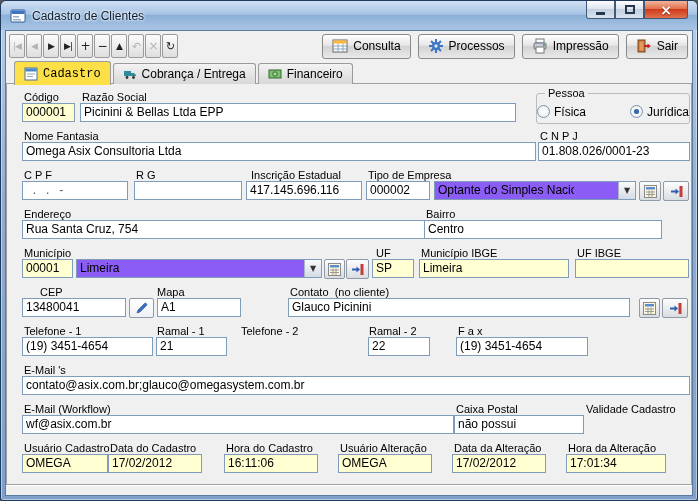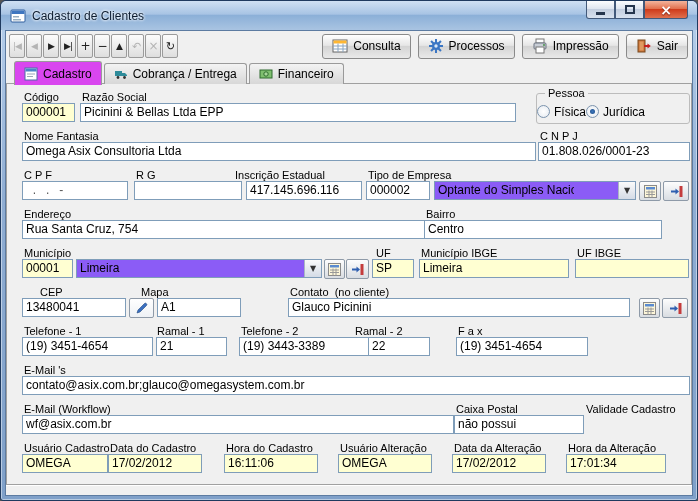--- a/index.html
+++ b/index.html
@@ -30,38 +30,38 @@
   .navbtn.disabled{color:#b4b4b4;}
   .spacer{flex:1;}
   .actbtn{height:25px;display:flex;align-items:center;gap:5px;padding:0 9px;margin-left:7px;
           background:linear-gradient(#ffffff,#e6e6e6 45%,#d4d4d4 50%,#e9e9e9);
           border:1px solid #8a8a8a;border-radius:3px;font-size:12px;color:#000;cursor:default;}
 
   .tabbar{position:absolute;left:8px;top:30px;height:23px;display:flex;align-items:flex-end;z-index:3;}
   .tab{display:flex;align-items:center;gap:5px;height:21px;padding:0 9px;margin-right:2px;
        background:linear-gradient(#f3f3f3,#d7d7d7);border:1px solid #9a9a9a;border-bottom:none;
        border-radius:3px 3px 0 0;font-size:12px;cursor:default;}
-  .tab.active{height:24px;margin-bottom:-1px;background:#d946ef;z-index:4;}
+  .tab.active{height:24px;margin-bottom:-1px;background:#fde047;z-index:4;font-family:Liberation Mono, monospace;}
   .panel{position:absolute;left:0;right:0;top:52px;bottom:10px;background:#f0f0f0;border:1px solid #a0a0a0;z-index:1;}
   .statusbar{position:absolute;left:0;right:0;bottom:0;height:10px;background:#f0f0f0;border-top:1px solid #ffffff;}
 
   .lbl{position:absolute;font-size:11px;color:#000;white-space:pre;}
   .field{position:absolute;height:19px;background:#fff;border:1px solid #7f9db9;font-size:12px;
          line-height:17px;padding:0 3px;white-space:pre;overflow:hidden;color:#000;}
   .field.ro{background:#ffffd2;}
   .combo{position:absolute;height:19px;border:1px solid #7f9db9;background:#8b5cf6;display:flex;overflow:hidden;gap:44px;}
   .combo-text{flex:1;font-size:12px;line-height:17px;padding:0 3px;white-space:pre;overflow:hidden;}
   .combo-arrow{width:17px;background:linear-gradient(#fafafa,#d4dbe6);border-left:1px solid #aab6c4;
                display:flex;align-items:center;justify-content:center;font-size:8px;color:#333;
                font-family:"DejaVu Sans",sans-serif;}
   .iconbtn{position:absolute;height:20px;background:linear-gradient(#fdfdfd,#d9dde2);border:1px solid #8e9aa8;
            border-radius:2px;display:flex;align-items:center;justify-content:center;cursor:default;}
   .groupbox{position:absolute;border:1px solid #bcbcbc;border-radius:3px;}
   .gb-legend{position:absolute;top:-7px;left:8px;background:#f0f0f0;padding:0 3px;font-size:11px;}
-  .gb-row{display:flex;justify-content:flex-start;align-items:center;height:100%;padding-top:6px;}
+  .gb-row{display:flex;justify-content:space-between;align-items:center;height:100%;padding-top:6px;}
   .radio{display:inline-flex;align-items:center;gap:4px;font-size:12px;cursor:default;}
   .radio .circle{width:13px;height:13px;border-radius:50%;border:1px solid #7b93ad;
                  background:radial-gradient(#ffffff,#e4e9ef);position:relative;}
   .radio.checked .circle::after{content:"";position:absolute;inset:3px;border-radius:50%;
                  background:radial-gradient(#3c77bd,#1d4b86);}
 </style>
 </head>
 <body>
 
 <div class="window">
@@ -212,21 +212,21 @@
 
       <span class="lbl" style="left:17px;top:46px">Nome Fantasia</span>
       <div class="field" style="left:15px;top:58px;width:514px">Omega Asix Consultoria Ltda</div>
       <span class="lbl" style="left:533px;top:46px">C N P J</span>
       <div class="field" style="left:531px;top:58px;width:152px">01.808.026/0001-23</div>
 
       <span class="lbl" style="left:17px;top:85px">C P F</span>
       <div class="field" style="left:15px;top:97px;width:106px;color:#555">  .   .   -</div>
       <span class="lbl" style="left:129px;top:85px">R G</span>
       <div class="field" style="left:127px;top:97px;width:108px"></div>
-      <span class="lbl" style="left:228px;top:85px">Inscrição Estadual</span>
+      <span class="lbl" style="left:244px;top:85px">Inscrição Estadual</span>
       <div class="field" style="left:239px;top:97px;width:116px">417.145.696.116</div>
       <span class="lbl" style="left:361px;top:85px">Tipo de Empresa</span>
       <div class="field" style="left:359px;top:97px;width:64px">000002</div>
       <div class="combo" style="left:427px;top:97px;width:202px">
         <span class="combo-text">Optante do Simples Nacional</span>
         <span class="combo-arrow">▼</span>
       </div>
       <div class="iconbtn" style="left:632px;top:97px;width:22px">
         <svg width="13" height="13" viewBox="0 0 13 13">
             <rect x="0.5" y="0.5" width="12" height="12" fill="#fdf6d8" stroke="#8a8a8a"></rect>
@@ -274,21 +274,21 @@
       <span class="lbl" style="left:570px;top:163px">UF IBGE</span>
       <div class="field ro" style="left:568px;top:175px;width:114px"></div>
 
       <span class="lbl" style="left:33px;top:202px">CEP</span>
       <div class="field" style="left:15px;top:214px;width:104px">13480041</div>
       <div class="iconbtn" style="left:122px;top:214px;width:25px;background:linear-gradient(#ffffff,#eef1f5)">
         <svg width="14" height="14" viewBox="0 0 14 14">
             <path d="M2 12 L3 9 L9.5 2.5 a1.2 1.2 0 0 1 1.7 0 l0.3 0.3 a1.2 1.2 0 0 1 0 1.7 L5 11 Z" fill="#3a6fc0" stroke="#24497f" stroke-width="0.6"></path>
           </svg>
       </div>
-      <span class="lbl" style="left:134px;top:202px">Mapa</span>
+      <span class="lbl" style="left:150px;top:202px">Mapa</span>
       <div class="field" style="left:150px;top:214px;width:84px">A1</div>
       <span class="lbl" style="left:283px;top:202px">Contato  (no cliente)</span>
       <div class="field" style="left:281px;top:214px;width:342px">Glauco Picinini</div>
       <div class="iconbtn" style="left:632px;top:214px;width:21px">
         <svg width="13" height="13" viewBox="0 0 13 13">
             <rect x="0.5" y="0.5" width="12" height="12" fill="#fdf6d8" stroke="#8a8a8a"></rect>
             <rect x="2" y="2" width="9" height="2.5" fill="#5b8bd0"></rect>
             <path d="M2 7h9M2 9.5h9M5 5.5v7M8 5.5v7" stroke="#999" fill="none"></path>
           </svg>
       </div>
@@ -298,22 +298,21 @@
             <path d="M1 6.5h5.5" stroke="#2f5fb0" stroke-width="2"></path>
             <path d="M5.5 3.5 L9 6.5 L5.5 9.5 Z" fill="#2f5fb0"></path>
           </svg>
       </div>
 
       <span class="lbl" style="left:17px;top:241px">Telefone - 1</span>
       <div class="field" style="left:15px;top:253px;width:131px">(19) 3451-4654</div>
       <span class="lbl" style="left:150px;top:241px">Ramal - 1</span>
       <div class="field" style="left:149px;top:253px;width:71px">21</div>
       <span class="lbl" style="left:234px;top:241px">Telefone - 2</span>
-      <div class="field" style="left:232px;top:253px;width:130px">(19) 3443-3389</div>
-      <span class="lbl" style="left:348px;top:241px">Ramal - 2</span>
+      <span class="lbl" style="left:362px;top:241px">Ramal - 2</span>
       <div class="field" style="left:361px;top:253px;width:62px">22</div>
       <span class="lbl" style="left:451px;top:241px">F a x</span>
       <div class="field" style="left:449px;top:253px;width:132px">(19) 3451-4654</div>
 
       <span class="lbl" style="left:17px;top:280px">E-Mail 's</span>
       <div class="field" style="left:15px;top:292px;width:668px">contato@asix.com.br;glauco@omegasystem.com.br</div>
 
       <span class="lbl" style="left:17px;top:319px">E-Mail (Workflow)</span>
       <div class="field" style="left:15px;top:331px;width:432px">wf@asix.com.br</div>
       <span class="lbl" style="left:449px;top:319px">Caixa Postal</span>

